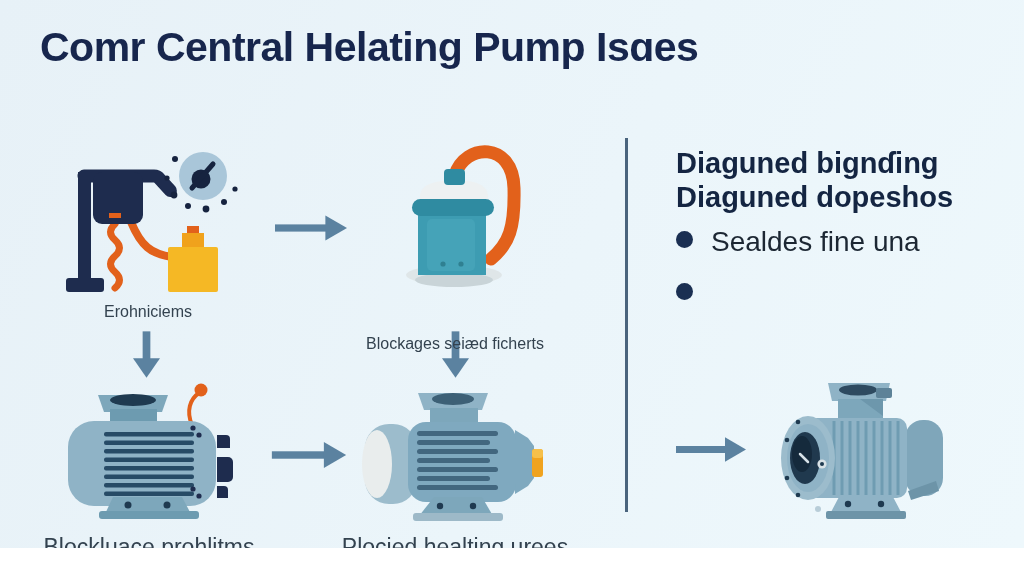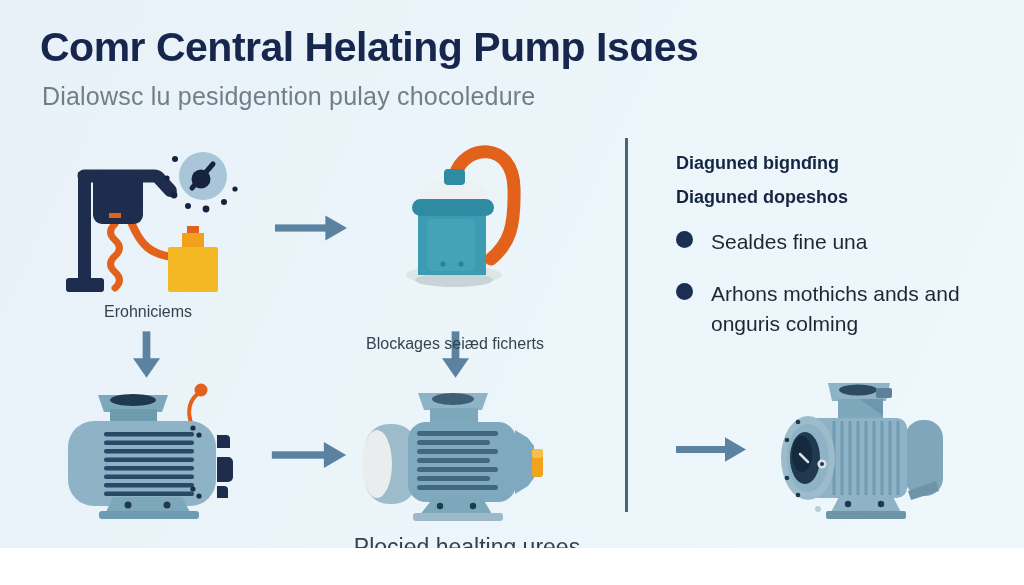--- a/index.html
+++ b/index.html
@@ -22,39 +22,38 @@
     background:#2e4a66; opacity:.85;
   }
   .icon-box { position:absolute; }
   .icon-box svg { width:100%; height:100%; display:block; }
   .step-label {
     position:absolute; text-align:center; font-size:16px; color:#33424f;
   }
   .step-label.bottom { font-size:23px; }
   .rp-heading {
     position:absolute; left:676px; top:146px; width:330px;
-    font-size:18px; font-weight:bold; color:#142542; line-height:34px;
+    font-size:29px; font-weight:bold; color:#142542; line-height:34px;
   }
   .rp-bullets { position:absolute; left:676px; top:227px; width:310px; }
   .rp-bullet { display:flex; align-items:flex-start; margin-bottom:22px; }
   .rp-dot {
     width:17px; height:17px; border-radius:50%; background:#1a2f52;
     margin-top:4px; margin-right:18px; flex:0 0 17px;
   }
-  .rp-text { font-size:21px; color:#1c2733; line-height:30px; width:268px; }
+  .rp-text { font-size:28px; color:#1c2733; line-height:30px; width:268px; }
   .arrow-right, .arrow-down { position:absolute; }
   .arrow-right svg, .arrow-down svg { width:100%; height:100%; display:block; }
 </style>
 </head>
 <body>
 
 <div class="canvas">
 
   <div class="title">Comr Central Helating Pump Isɑes</div>
-  <div class="subtitle">Dialowsc lu pesidgention pulay chocoledure</div>
 
   <div class="divider"></div>
 
   <div class="icon-box" style="left:45px;top:130px;width:210px;height:170px;">
     <svg viewBox="0 0 210 170">
       <path d="M39 46 h70 a7 7 0 0 1 5.4 2.6 l11 12" stroke="#1e2c4e" stroke-width="13" fill="none" stroke-linecap="round" stroke-linejoin="round"></path>
       <rect x="33" y="42" width="13" height="112" fill="#1e2c4e"></rect>
       <rect x="21" y="148" width="38" height="14" rx="3" fill="#1e2c4e"></rect>
       <path d="M86 92 C 96 116 106 124 127 127" stroke="#e2611b" stroke-width="8" fill="none" stroke-linecap="round"></path>
       <path d="M70 94 q-9 8 0 16 q9 8 0 16 q-9 8 0 16 q9 8 0 16" stroke="#e2611b" stroke-width="7" fill="none" stroke-linecap="round"></path>
@@ -212,30 +211,30 @@
   </div>
   <div class="arrow-right" style="left:676px;top:437px;width:70px;height:25px;">
     <svg viewBox="0 0 80 28">
         <rect x="0" y="10" width="58" height="8" fill="#5b82a0"></rect>
         <polygon points="56,0 80,14 56,28" fill="#5b82a0"></polygon>
       </svg>
   </div>
 
   <div class="step-label" style="left:28px;top:303px;width:240px;">Erohniciems</div>
   <div class="step-label" style="left:310px;top:303px;width:290px;margin-top:32px;">Blockages seiæd ficherts</div>
-  <div class="step-label bottom" style="left:347px;top:534px;width:240px;">Plocied healting urees</div>
+  <div class="step-label bottom" style="left:25px;top:534px;width:248px;">Blockluace prohlitms</div>
+  <div class="step-label bottom" style="left:335px;top:534px;width:240px;">Plocied healting urees</div>
 
   <div class="rp-heading">
     <div>Diaguned bignɗing</div>
     <div>Diaguned dopeshos</div>
   </div>
   <div class="rp-bullets">
     <div class="rp-bullet">
       <span class="rp-dot"></span>
       <span class="rp-text">Sealdes fine una</span>
     </div>
     <div class="rp-bullet">
       <span class="rp-dot"></span>
-      <span class="rp-text">Arhons mothichs ands and onguris colming</span>
     </div>
   </div>
 
 </div>
 
 </body></html>

